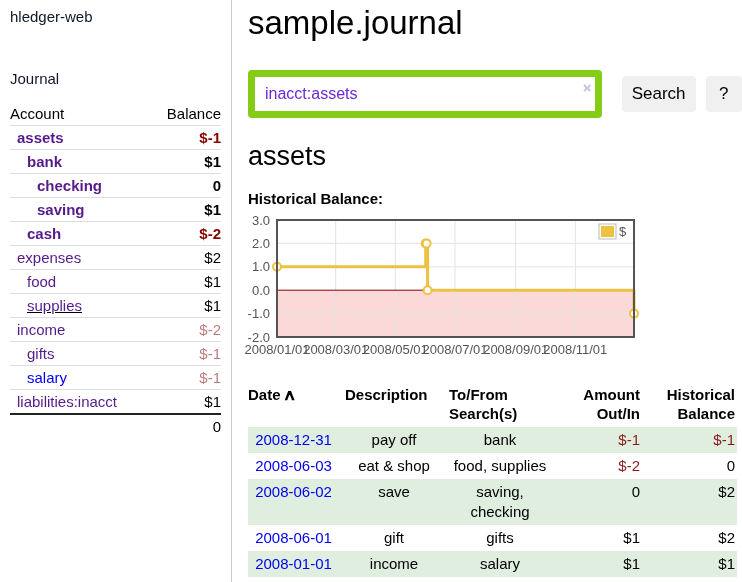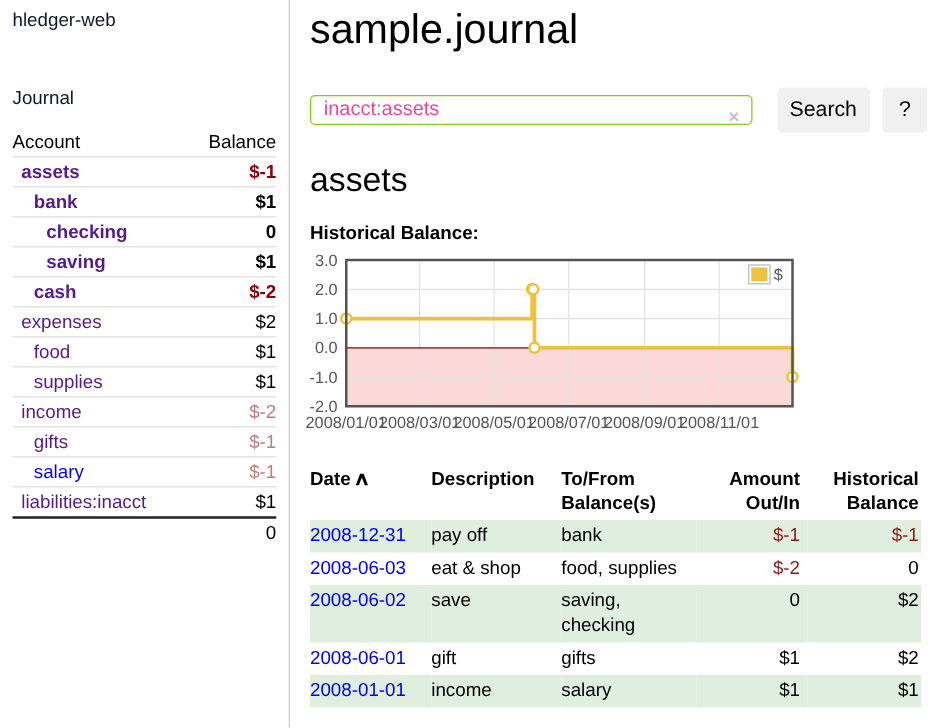--- a/index.html
+++ b/index.html
@@ -37,23 +37,23 @@
 
   
   .main{
     position:absolute;left:233px;top:0;width:509px;height:582px;
     box-sizing:border-box;padding:0 0 0 15px;
   }
   h1{font-size:33px;font-weight:400;margin:4px 0 0 0;line-height:38px;}
   .search-row{margin-top:28px;display:flex;align-items:center;}
   .search-box{position:relative;width:364px;}
   .search-box input{
-    width:100%;height:24px;box-sizing:border-box;
-    border:1px solid #84cc16;border-radius:4px;
-    font-size:16px;padding:0 30px 0 10px;color:#ec4899;
+    width:100%;height:48px;box-sizing:border-box;
+    border:7px solid #84cc16;border-radius:4px;
+    font-size:16px;padding:0 30px 0 10px;color:#6d28d9;
     font-family:"Liberation Sans",sans-serif;
   }
   .clear-icon{
     position:absolute;right:10px;top:9px;color:#cbb8e8;
     font-weight:bold;font-size:15px;cursor:pointer;line-height:18px;
   }
   .btn{
     height:36px;background:#f0f0f0;border:none;border-radius:4px;
     font-size:17px;color:#000;font-family:"Liberation Sans",sans-serif;cursor:pointer;
   }
@@ -66,21 +66,21 @@
   
   .register{
     margin-top:17px;border-collapse:collapse;width:489px;
     font-size:15px;table-layout:fixed;
   }
   .register th{
     font-weight:bold;text-align:left;vertical-align:top;
     padding:2px 6px 4px 0;line-height:19px;
   }
   .register th.num,.register td.num{text-align:right;}
-  .register td{padding:3px 6px 3px 0;vertical-align:top;line-height:20px;}
+  .register td{padding:3px 6px 3px 0;vertical-align:top;line-height:20px;text-align:center;}
   .register td:last-child,.register th:last-child{padding-right:2px;}
   tr.striped{background:#dfeede;}
   td.date a{color:#0000ee;}
   .neg{color:#8b1a1a;}
   .sort{font-weight:bold;display:inline-block;transform:scaleX(1.25);margin-left:3px;}
 </style>
 </head>
 <body>
 
 <div class="sidebar">
@@ -118,21 +118,21 @@
         </div>
         <div class="acct-row">
           <span class="acct-name" style="padding-left: 7px;"><a href="#">expenses</a></span>
           <span class="acct-bal ">$2</span>
         </div>
         <div class="acct-row">
           <span class="acct-name" style="padding-left: 17px; text-align: right;"><a href="#">food</a></span>
           <span class="acct-bal ">$1</span>
         </div>
         <div class="acct-row">
-          <span class="acct-name" style="padding-left: 17px;"><a href="#">supplies</a></span>
+          <span class="acct-name" style="padding-left: 17px; text-decoration: underline;"><a href="#">supplies</a></span>
           <span class="acct-bal ">$1</span>
         </div>
         <div class="acct-row">
           <span class="acct-name" style="padding-left: 7px;"><a href="#">income</a></span>
           <span class="acct-bal bal-neg-muted">$-2</span>
         </div>
         <div class="acct-row">
           <span class="acct-name" style="padding-left: 17px;"><a href="#">gifts</a></span>
           <span class="acct-bal bal-neg-muted">$-1</span>
         </div>
@@ -211,21 +211,21 @@
     <thead>
       <tr>
         <th>
           <span>Date</span><span class="sort">∧</span>
         </th>
         <th>
           <span>Description</span>
         </th>
         <th>
           <span>To/From</span><br>
-          <span>Balance(s)</span>
+          <span>Search(s)</span>
         </th>
         <th class="num">
           <span>Amount</span><br>
           <span>Out/In</span>
         </th>
         <th class="num">
           <span>Historical</span><br>
           <span>Balance</span>
         </th>
       </tr>

